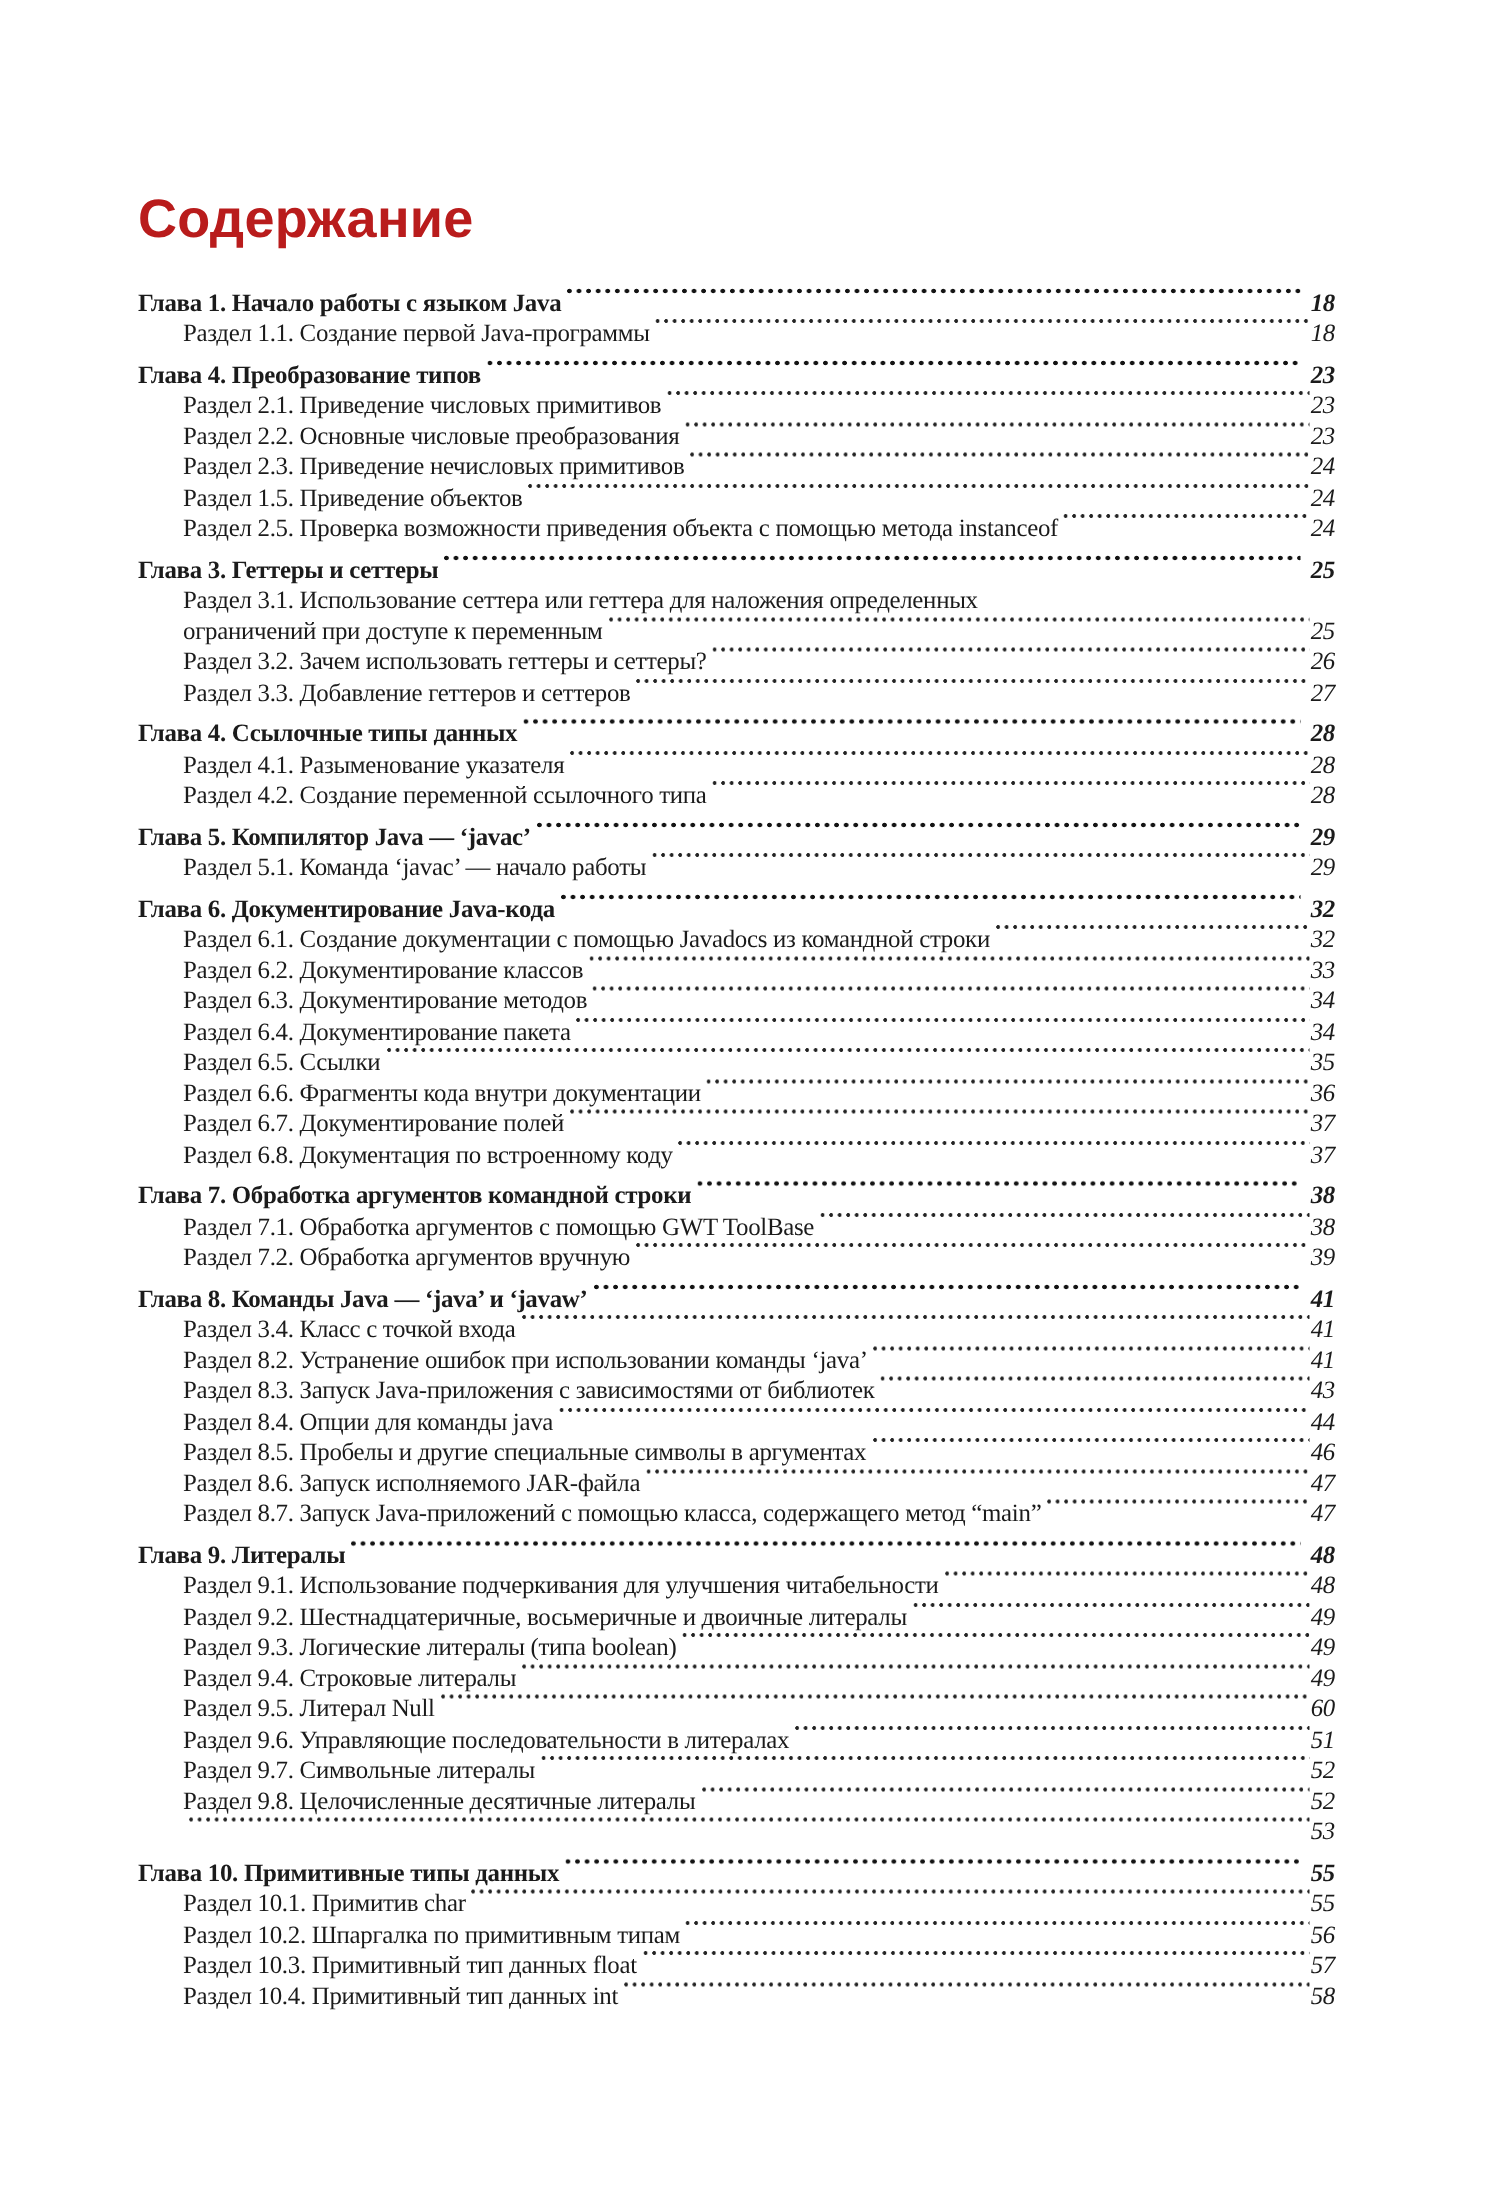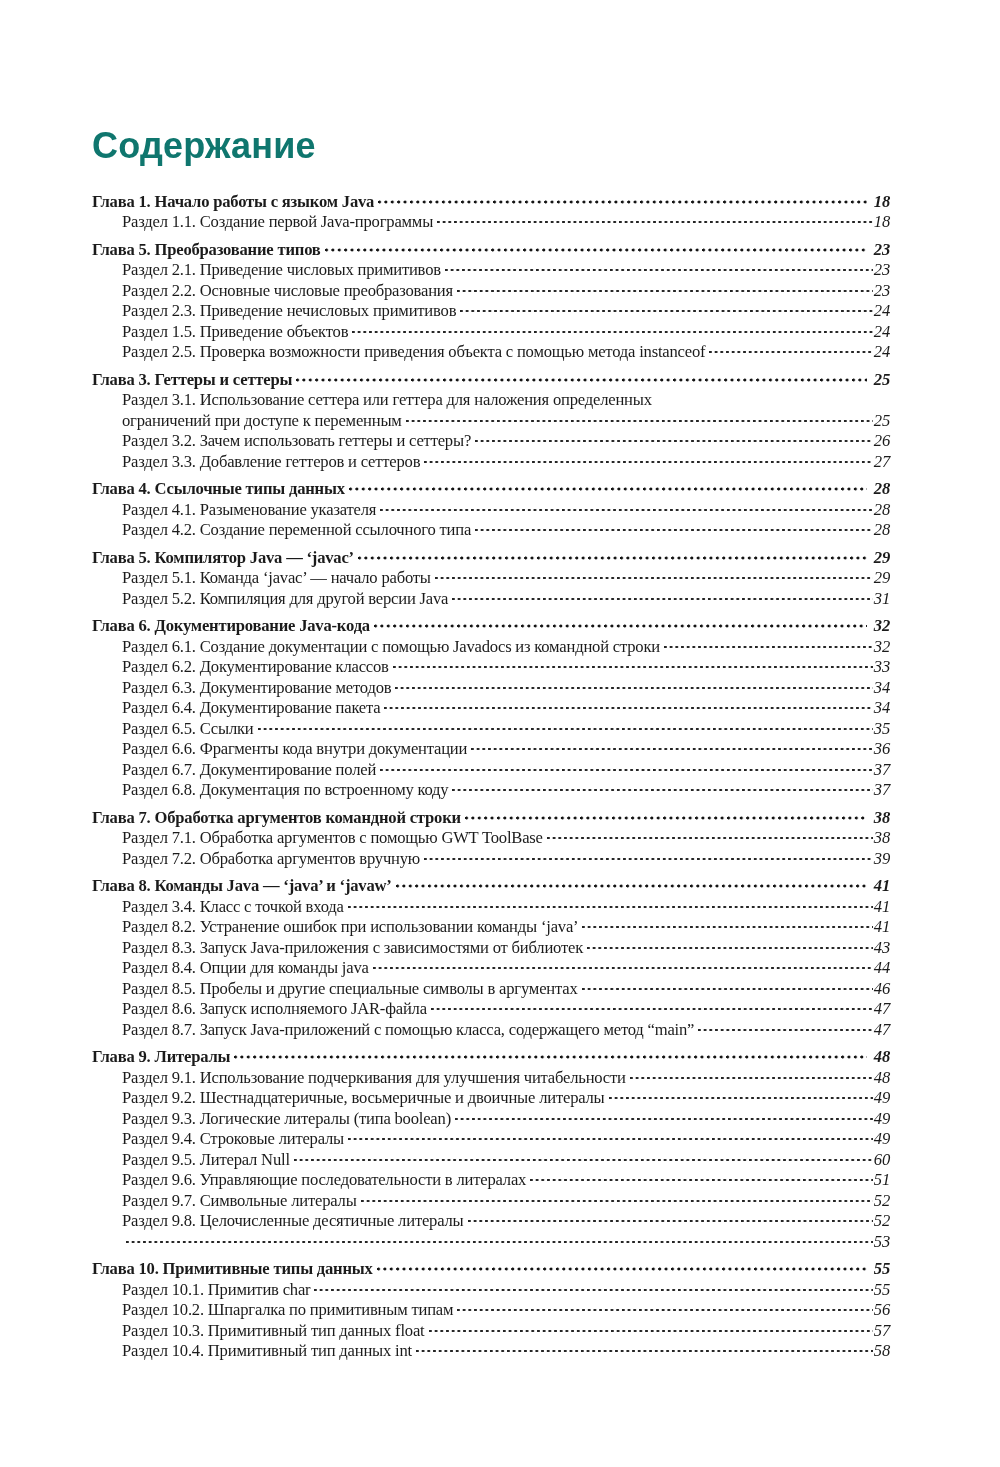--- a/index.html
+++ b/index.html
@@ -17,30 +17,30 @@
     padding: 126px 110px 0 92px;
     font-family: "Liberation Serif", "DejaVu Serif", serif;
     color: #1b1b1b;
     overflow: hidden;
   }
   .doc-title {
     font-family: "Liberation Sans", "DejaVu Sans", sans-serif;
     font-size: 36px;
     font-weight: 700;
     letter-spacing: 0.2px;
-    color: #0f766e;
+    color: #b91c1c;
     margin: 0 0 26px 0;
     line-height: 1.1;
   }
   .toc {
     display: block;
   }
   .row {
     display: flex;
-    align-items: center;
+    align-items: flex-start;
     font-size: 16.6px;
     line-height: 20.5px;
     letter-spacing: -0.2px;
     white-space: nowrap;
   }
   .row.chapter {
     font-weight: 700;
     margin-top: 7px;
   }
   .row.section {
@@ -81,21 +81,21 @@
         <span class="txt">Глава 1. Начало работы с языком Java</span>
         <span class="leader"></span>
         <span class="num">18</span>
       </div>
       <div class="row section">
         <span class="txt">Раздел 1.1. Создание первой Java-программы</span>
         <span class="leader"></span>
         <span class="num">18</span>
       </div>
       <div class="row chapter">
-        <span class="txt">Глава 5. Преобразование типов</span>
+        <span class="txt">Глава 4. Преобразование типов</span>
         <span class="leader"></span>
         <span class="num">23</span>
       </div>
       <div class="row section">
         <span class="txt">Раздел 2.1. Приведение числовых примитивов</span>
         <span class="leader"></span>
         <span class="num">23</span>
       </div>
       <div class="row section">
         <span class="txt">Раздел 2.2. Основные числовые преобразования</span>
@@ -157,25 +157,20 @@
       </div>
       <div class="row chapter">
         <span class="txt">Глава 5. Компилятор Java — ‘javac’</span>
         <span class="leader"></span>
         <span class="num">29</span>
       </div>
       <div class="row section">
         <span class="txt">Раздел 5.1. Команда ‘javac’ — начало работы</span>
         <span class="leader"></span>
         <span class="num">29</span>
-      </div>
-      <div class="row section">
-        <span class="txt">Раздел 5.2. Компиляция для другой версии Java</span>
-        <span class="leader"></span>
-        <span class="num">31</span>
       </div>
       <div class="row chapter">
         <span class="txt">Глава 6. Документирование Java-кода</span>
         <span class="leader"></span>
         <span class="num">32</span>
       </div>
       <div class="row section">
         <span class="txt">Раздел 6.1. Создание документации с помощью Javadocs из командной строки</span>
         <span class="leader"></span>
         <span class="num">32</span>

